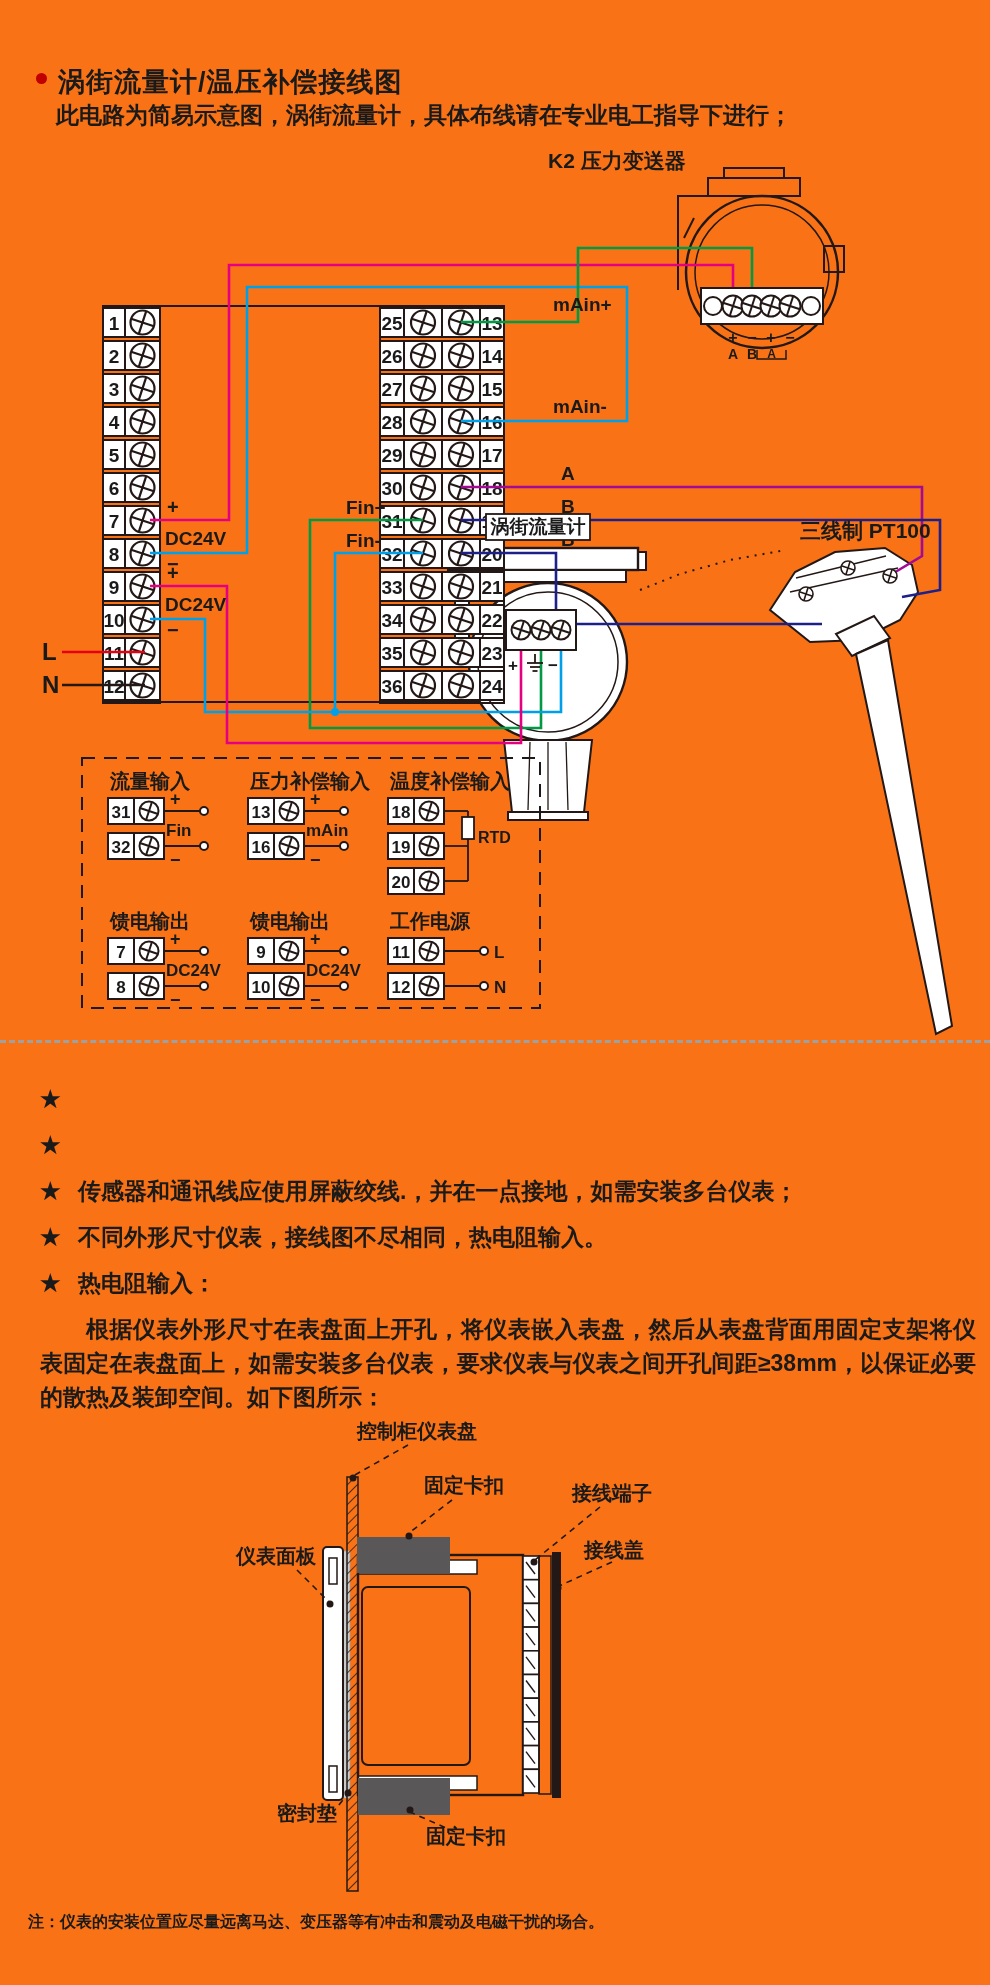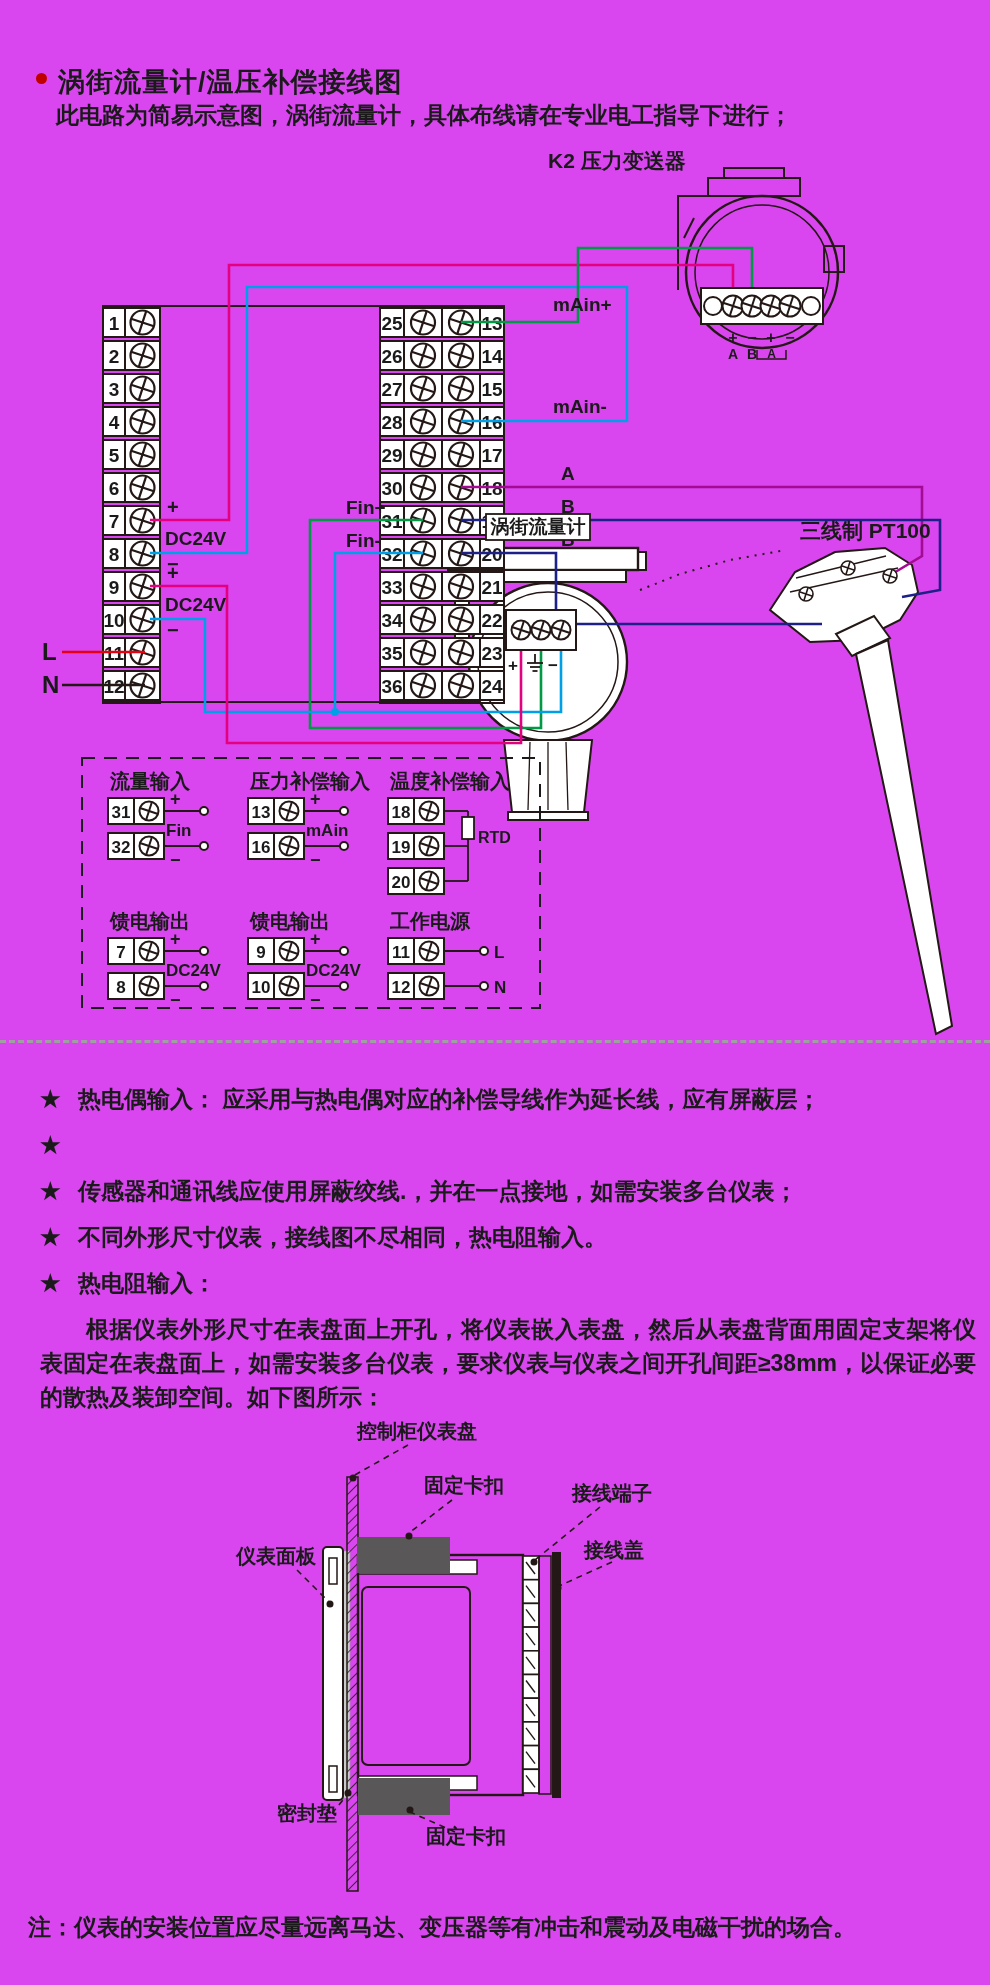--- a/index.html
+++ b/index.html
@@ -1,31 +1,31 @@
 <!DOCTYPE html>
 <html><head>
 <meta charset="utf-8">
 <style>
   html,body{margin:0;padding:0;background:#fff;}
-  .page{position:relative;width:990px;height:1985px;background:#d946ef;overflow:hidden;
+  .page{position:relative;width:990px;height:1985px;background:#f97316;overflow:hidden;
         font-family:"Liberation Sans",sans-serif;color:#1a1a1a;font-weight:bold;}
   .hdr{position:absolute;left:58px;top:64px;}
   .hdr h1{margin:0;font-size:27px;letter-spacing:1px;}
   .bullet{position:absolute;left:36px;top:73px;width:11px;height:11px;border-radius:50%;background:#c00000;}
   .subtitle{position:absolute;left:56px;top:100px;margin:0;font-size:23px;}
   svg{position:absolute;left:0;}
   svg text{font-family:"Liberation Sans",sans-serif;font-weight:bold;fill:#1a1a1a;}
   #ws{top:140px;} #is{top:1405px;}
   .divider{position:absolute;left:0;top:1040px;width:990px;border-top:3px dashed #9fa0a0;}
   .notes{position:absolute;left:40px;top:1082px;width:930px;list-style:none;margin:0;padding:0;}
   .notes li{display:flex;font-size:23px;line-height:34px;margin-bottom:12px;}
   .notes .star{width:38px;flex:none;}
   .para{position:absolute;left:28px;top:1300px;width:936px;margin:12px;font-size:23px;
         line-height:34px;text-indent:2em;text-align:justify;}
-  .footnote{position:absolute;left:28px;top:1912px;margin:0;font-size:23px;font-family:Liberation Serif, serif;}
+  .footnote{position:absolute;left:28px;top:1912px;margin:0;font-size:16px;font-family:Liberation Serif, serif;}
 </style>
 </head>
 <body>
 
 <div class="page">
 
   <span class="bullet"></span>
   <div class="hdr">
     <h1>涡街流量计/温压补偿接线图</h1>
   </div>
@@ -649,21 +649,20 @@
           <text x="494" y="993" font-size="17">N</text>
         </g>
       </g>
   </svg>
 
   <div class="divider"></div>
 
   <ul class="notes">
     <li>
         <span class="star">★</span>
-        <span>热电偶输入： 应采用与热电偶对应的补偿导线作为延长线，应有屏蔽层；</span>
       </li>
     <li>
         <span class="star">★</span>
       </li>
     <li>
         <span class="star">★</span>
         <span>传感器和通讯线应使用屏蔽绞线.，并在一点接地，如需安装多台仪表；</span>
       </li>
     <li>
         <span class="star">★</span>

